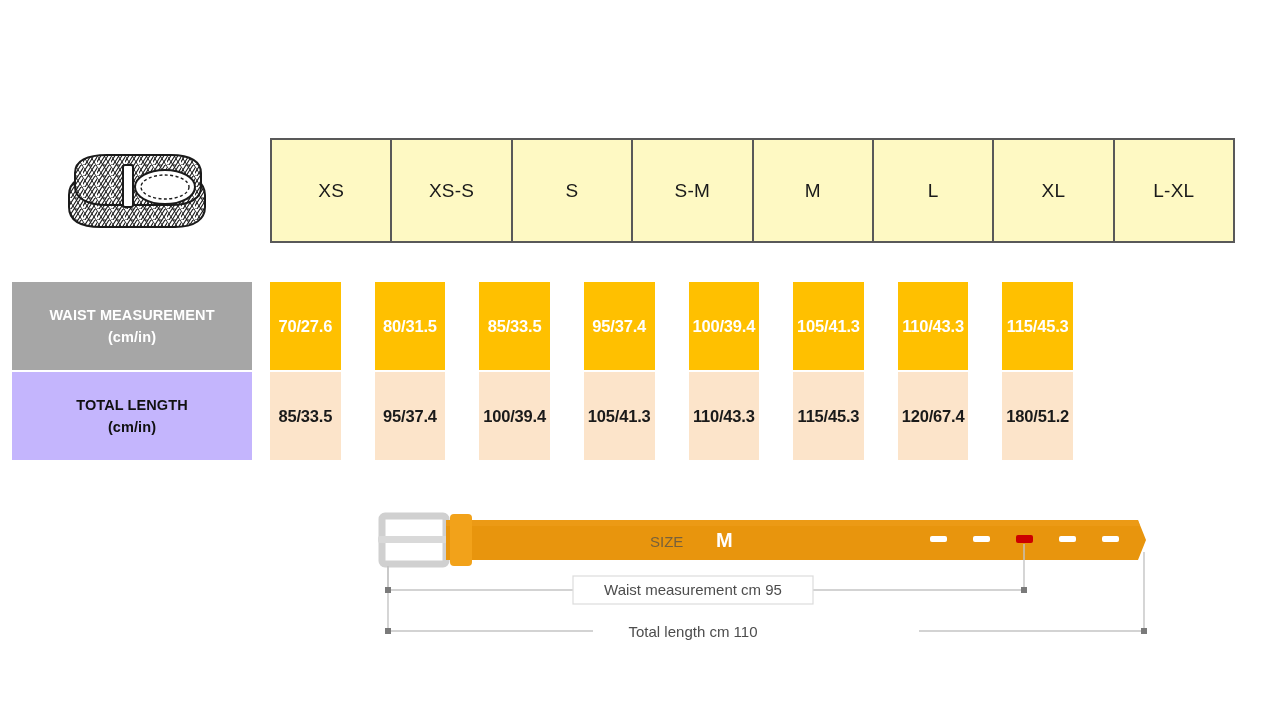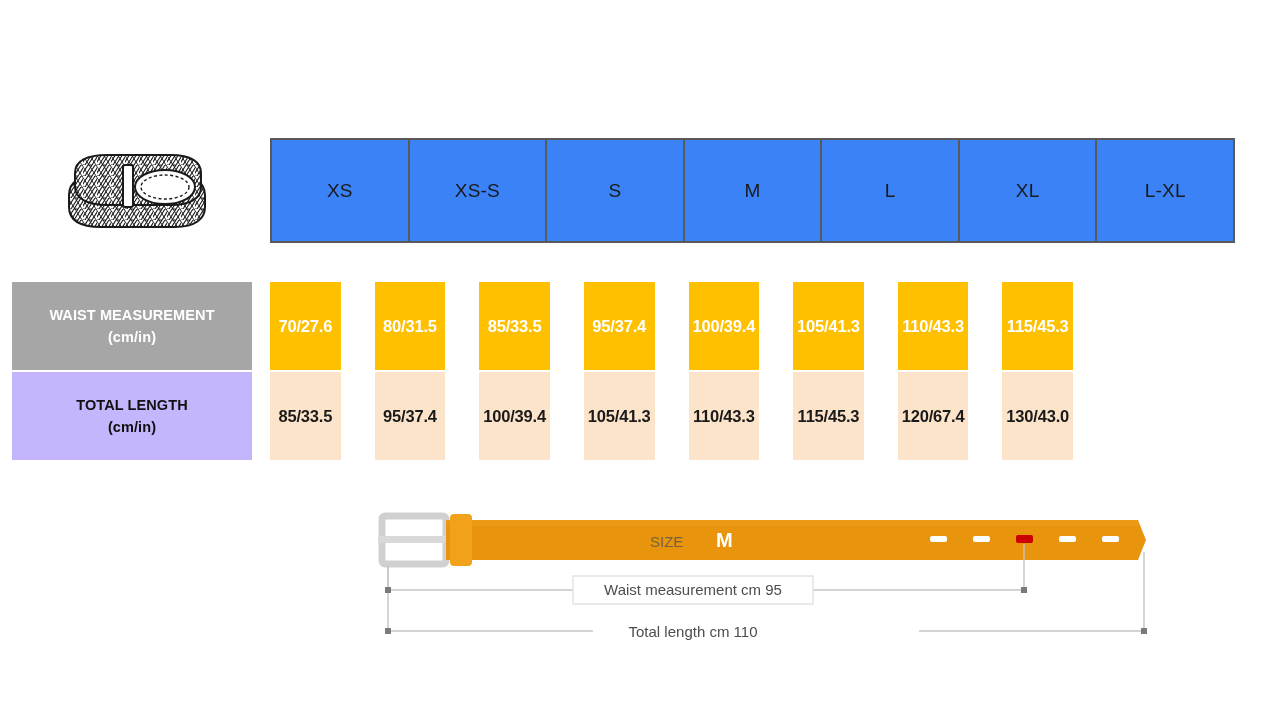--- a/index.html
+++ b/index.html
@@ -35,21 +35,21 @@
     border-left: 2px solid #595959;
   }
   .hdr-cell {
     flex: 1 1 0;
     border-right: 2px solid #595959;
     display: flex;
     align-items: center;
     justify-content: center;
     font-size: 19px;
     color: #1a1a1a;
-    background: #3b82f6;
+    background: #fef9c3;
     letter-spacing: .2px;
   }
 
   
   #measure-block {
     position: absolute;
     left: 12px;
     top: 282px;
   }
   .measure-row {
@@ -127,20 +127,21 @@
 
     <ellipse cx="110" cy="44" rx="30" ry="17" fill="#ffffff" stroke="#1a1a1a" stroke-width="2"></ellipse>
     <ellipse cx="110" cy="44" rx="24" ry="12" fill="#ffffff" stroke="#1a1a1a" stroke-width="1.4" stroke-dasharray="3 2.4"></ellipse>
   </svg>
 </div>
 
 <div id="size-header-table">
   <div class="hdr-cell">XS</div>
   <div class="hdr-cell">XS-S</div>
   <div class="hdr-cell">S</div>
+  <div class="hdr-cell">S-M</div>
   <div class="hdr-cell">M</div>
   <div class="hdr-cell">L</div>
   <div class="hdr-cell">XL</div>
   <div class="hdr-cell">L-XL</div>
 </div>
 
 <div id="measure-block">
 
   <div class="measure-row row-waist">
     <div class="row-label waist">
@@ -165,21 +166,21 @@
       <span>(cm/in)</span>
     </div>
     <div class="cells">
       <div class="mcell">85/33.5</div>
       <div class="mcell">95/37.4</div>
       <div class="mcell">100/39.4</div>
       <div class="mcell">105/41.3</div>
       <div class="mcell">110/43.3</div>
       <div class="mcell">115/45.3</div>
       <div class="mcell">120/67.4</div>
-      <div class="mcell">130/43.0</div>
+      <div class="mcell">180/51.2</div>
     </div>
   </div>
 
 </div>
 
 <div id="belt-diagram">
   <svg id="belt-svg" viewBox="0 0 800 150" width="800" height="150">
 
     <rect x="14" y="16" width="64" height="48" rx="3" fill="#ffffff" stroke="#d0d0d0" stroke-width="7"></rect>
 

